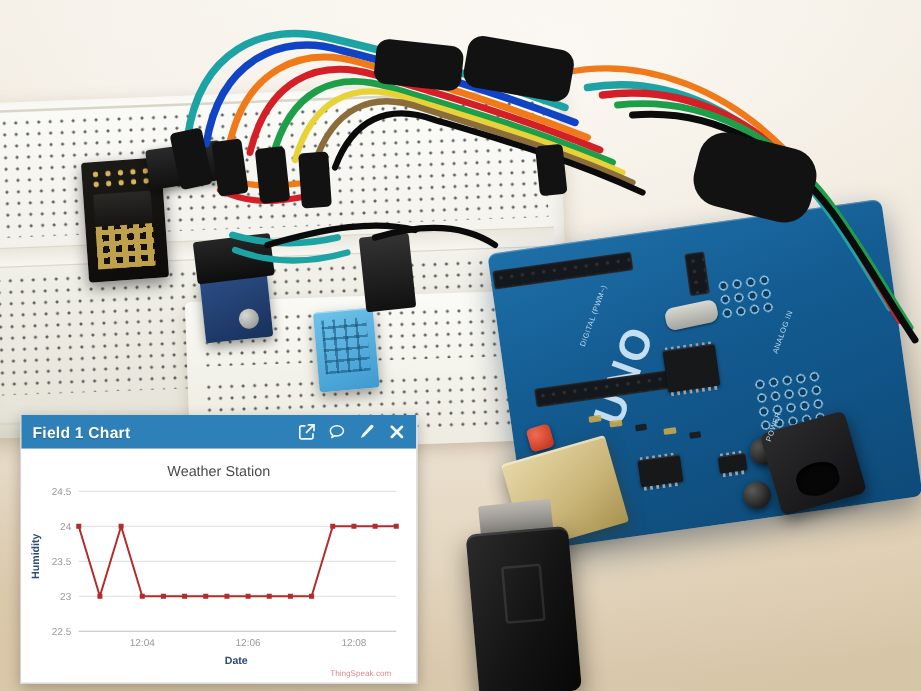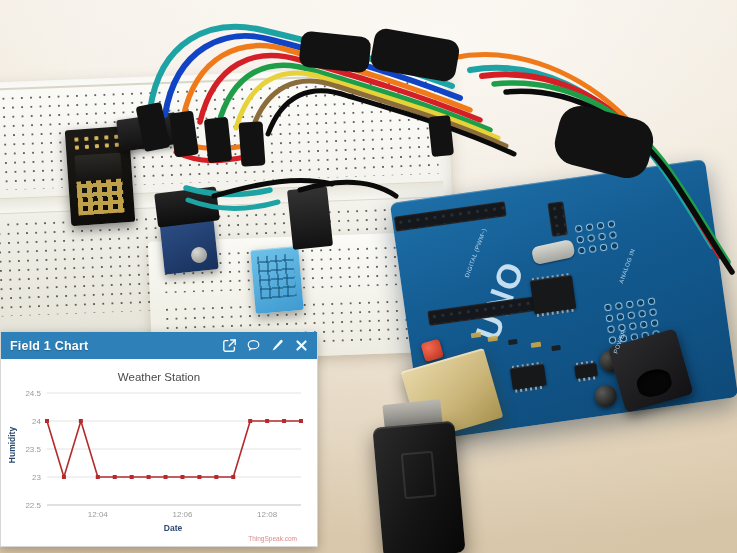--- a/index.html
+++ b/index.html
@@ -127,21 +127,21 @@
     box-shadow:0 5px 11px rgba(0,0,0,.35), inset 0 1px 0 rgba(255,255,255,.4);}
   .dht .grid{position:absolute;inset:7px 6px 14px 6px;
     background-image:
       repeating-linear-gradient(90deg,rgba(20,80,120,.55) 0 2px,transparent 2px 9px),
       repeating-linear-gradient(0deg,rgba(20,80,120,.55) 0 2px,transparent 2px 9px);}
   .dht-conn{position:absolute;left:290px;top:188px;width:40px;height:60px;
     background:linear-gradient(#333,#111);transform:rotate(-6deg);border-radius:3px;}
   svg.wires{position:absolute;left:0;top:0;width:737px;height:553px;}
 
   
-  .widget{position:absolute;left:0px;top:332px;width:316px;height:214px;
+  .widget{position:absolute;left:16px;top:332px;width:316px;height:214px;
     background:#ffffff;border:1px solid #d6d6d6;border-top:none;
     box-shadow:0 3px 10px rgba(0,0,0,.25);overflow:hidden;}
   .w-head{height:27px;background:#2e81b8;display:flex;align-items:center;
     padding:0 9px;color:#fff;}
   .w-title{font-size:12.5px;font-weight:bold;letter-spacing:.2px;
     text-shadow:0 1px 1px rgba(0,0,0,.25);white-space:nowrap;}
   .w-actions{margin-left:auto;display:flex;align-items:center;gap:11px;}
   .w-actions .ic{width:13px;height:13px;display:block;cursor:pointer;opacity:.95;}
   .w-body{position:relative;height:186px;background:#fff;}
 

